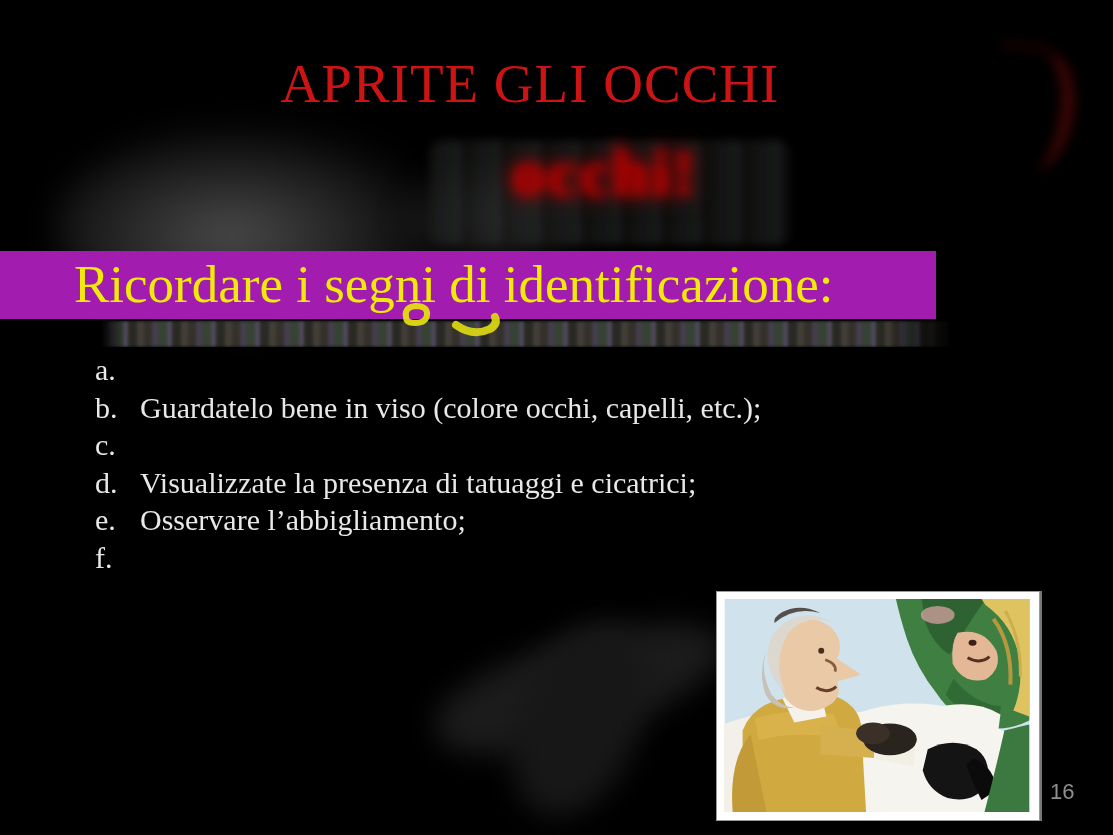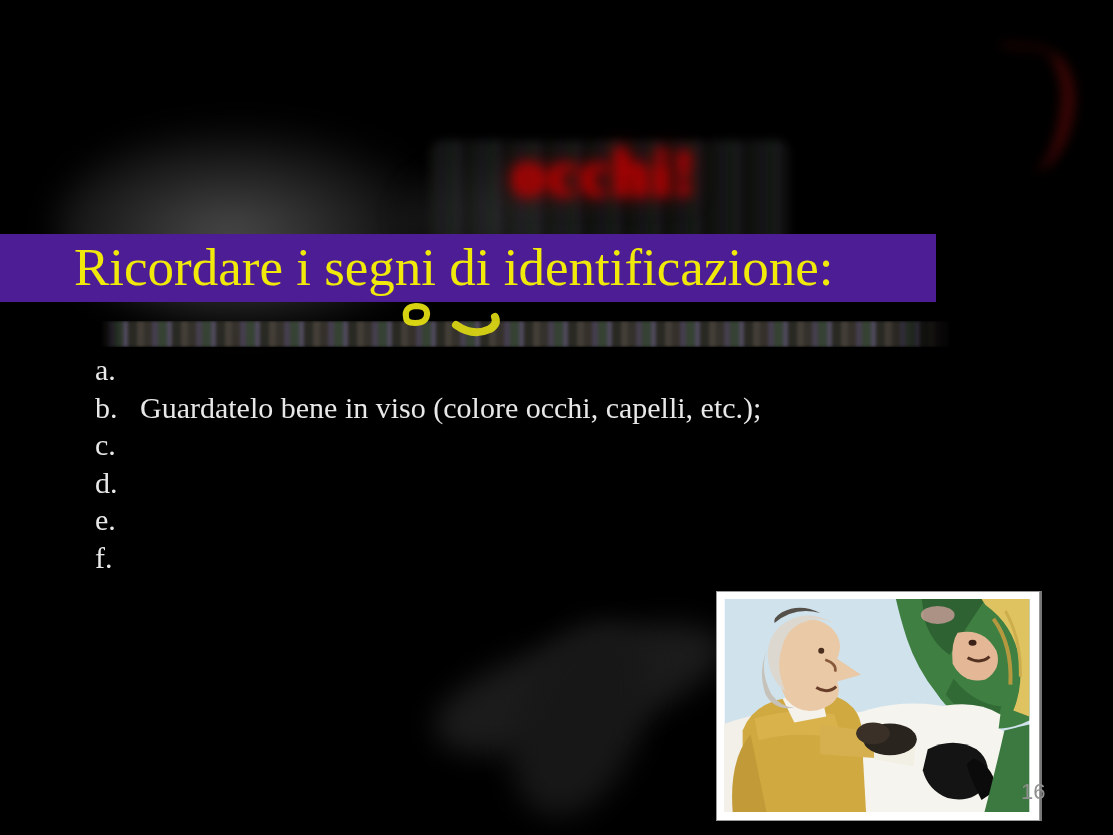--- a/index.html
+++ b/index.html
@@ -48,57 +48,58 @@
   .silhouette{position:absolute;pointer-events:none;background:#1b1b1b;filter:blur(14px);}
   .sil1{left:430px;top:640px;width:300px;height:95px;border-radius:45% 55% 50% 50%;transform:rotate(-18deg);}
   .sil2{left:520px;top:620px;width:120px;height:200px;border-radius:48%;transform:rotate(22deg);background:#171717;}
   
   .title{
     position:absolute;left:0;top:52px;width:1060px;margin:0;
     text-align:center;font-size:55px;font-weight:normal;
     color:#cd1414;letter-spacing:1px;
   }
   
-  .band{position:absolute;left:0;top:234px;width:936px;height:68px;background:#4c1d95;}
+  .band{position:absolute;left:0;top:251px;width:936px;height:68px;background:#a21caf;}
   .heading{
     margin:0;padding-left:74px;line-height:67px;
     font-size:53px;font-weight:normal;color:#f0e90a;white-space:nowrap;
   }
   
   .list{position:absolute;left:95px;top:351px;width:880px;color:#e8e8e8;font-size:30px;}
   .list-row{display:flex;line-height:37.6px;white-space:nowrap;}
   .list-marker{width:45px;flex:0 0 45px;}
   
   .cartoon{
     position:absolute;left:716px;top:591px;margin:0;
     width:306px;height:213px;background:#fff;
     padding:7px 9px 8px 7px;border:1px solid #9a9a9a;
     box-shadow:2px 0 0 #777;
   }
   .cartoon svg{display:block;width:306px;height:213px;filter:blur(.6px) saturate(.95);}
   
   .page-number{
-    position:absolute;left:1021px;top:779px;
+    position:absolute;left:1050px;top:779px;
     font-family:"Liberation Sans","DejaVu Sans",sans-serif;
     font-size:22px;color:#8f8f8f;z-index:5;
   }
 </style>
 </head>
 <body>
 
 <div class="slide">
 
   <div class="bg-blob blob1"></div>
   <div class="bg-blob blob2"></div>
   <div class="noise-top"></div>
   <div class="occhi-word">occhi!</div>
   <div class="red-curve"></div>
   <div class="silhouette sil1"></div>
   <div class="silhouette sil2"></div>
 
+  <h1 class="title">APRITE GLI OCCHI</h1>
 
   <div class="band">
     <h2 class="heading">Ricordare i segni di identificazione:</h2>
   </div>
 
   <div class="texture-band"></div>
   <svg class="g-frag" width="110" height="42" viewBox="0 0 110 42">
     <path d="M8,14 Q6,4 18,3 Q30,3 29,12 Q28,20 17,20 Q8,20 8,14 Z" fill="none" stroke="#e3de12" stroke-width="6"></path>
     <path d="M58,22 Q75,34 92,26 Q100,21 97,14" fill="none" stroke="#d9d414" stroke-width="8" stroke-linecap="round"></path>
   </svg>
@@ -109,23 +110,25 @@
     </div>
     <div class="list-row">
       <span class="list-marker">b.</span>
       <span>Guardatelo bene in viso (colore occhi, capelli, etc.);</span>
     </div>
     <div class="list-row">
       <span class="list-marker">c.</span>
     </div>
     <div class="list-row">
       <span class="list-marker">d.</span>
+      <span>Visualizzate la presenza di tatuaggi e cicatrici;</span>
     </div>
     <div class="list-row">
       <span class="list-marker">e.</span>
+      <span>Osservare l’abbigliamento;</span>
     </div>
     <div class="list-row">
       <span class="list-marker">f.</span>
     </div>
   </div>
 
   <figure class="cartoon">
     <svg viewBox="0 0 306 214">
       <rect width="306" height="214" fill="#cfe2ed"></rect>
       <ellipse cx="90" cy="205" rx="165" ry="95" fill="#f2f0e9"></ellipse>

